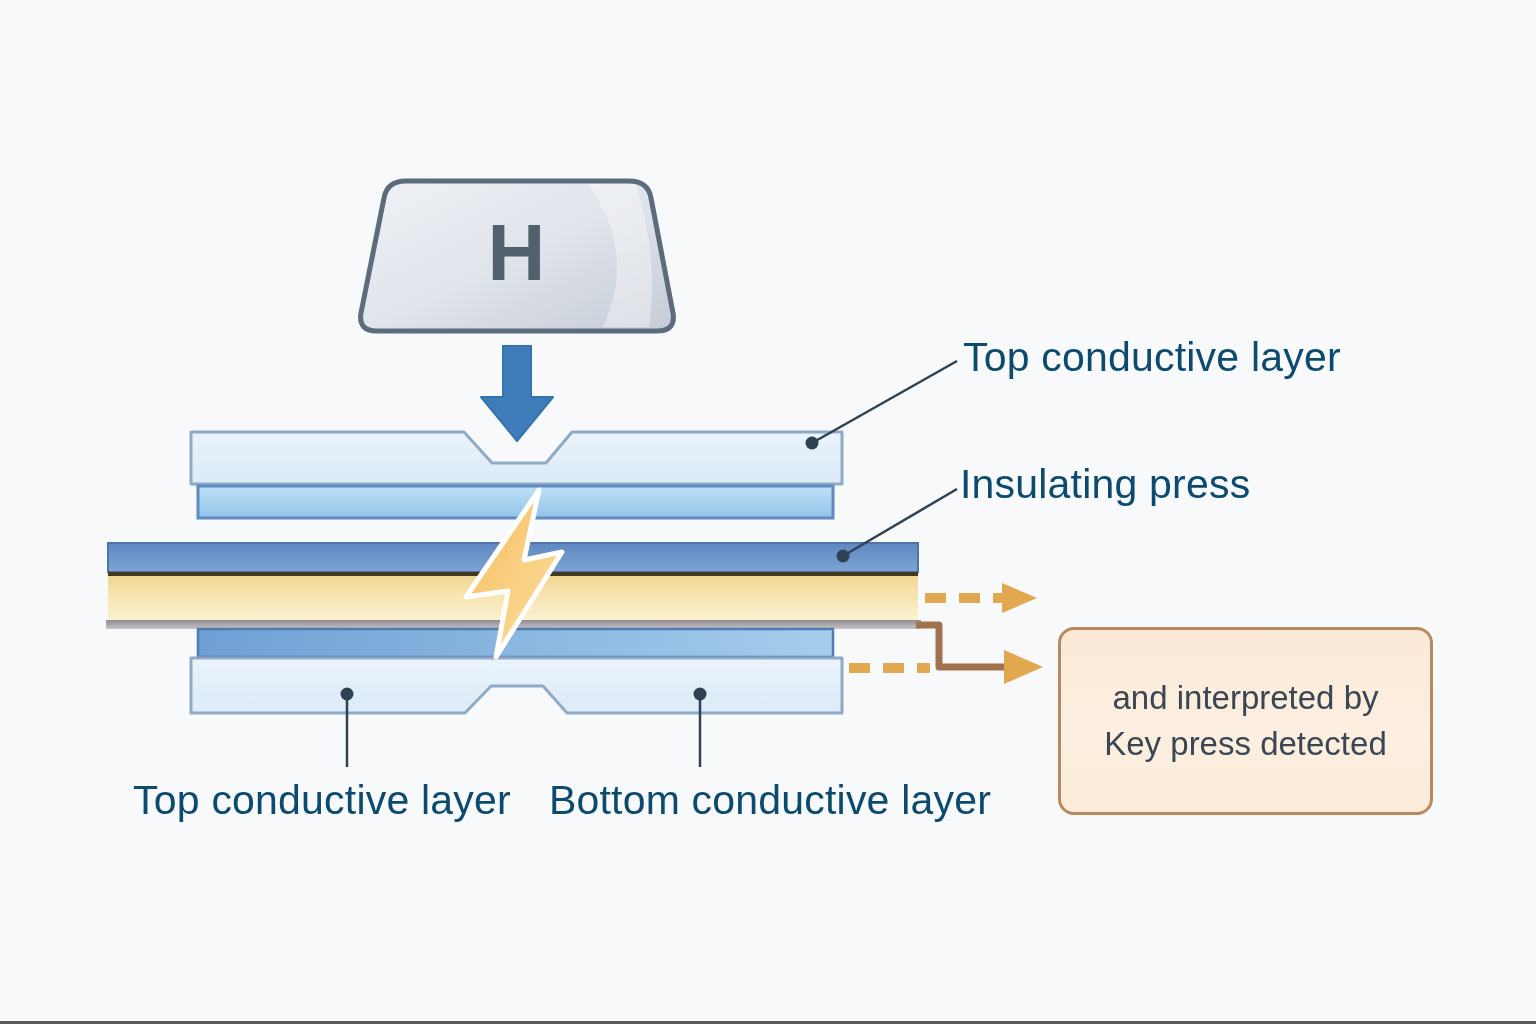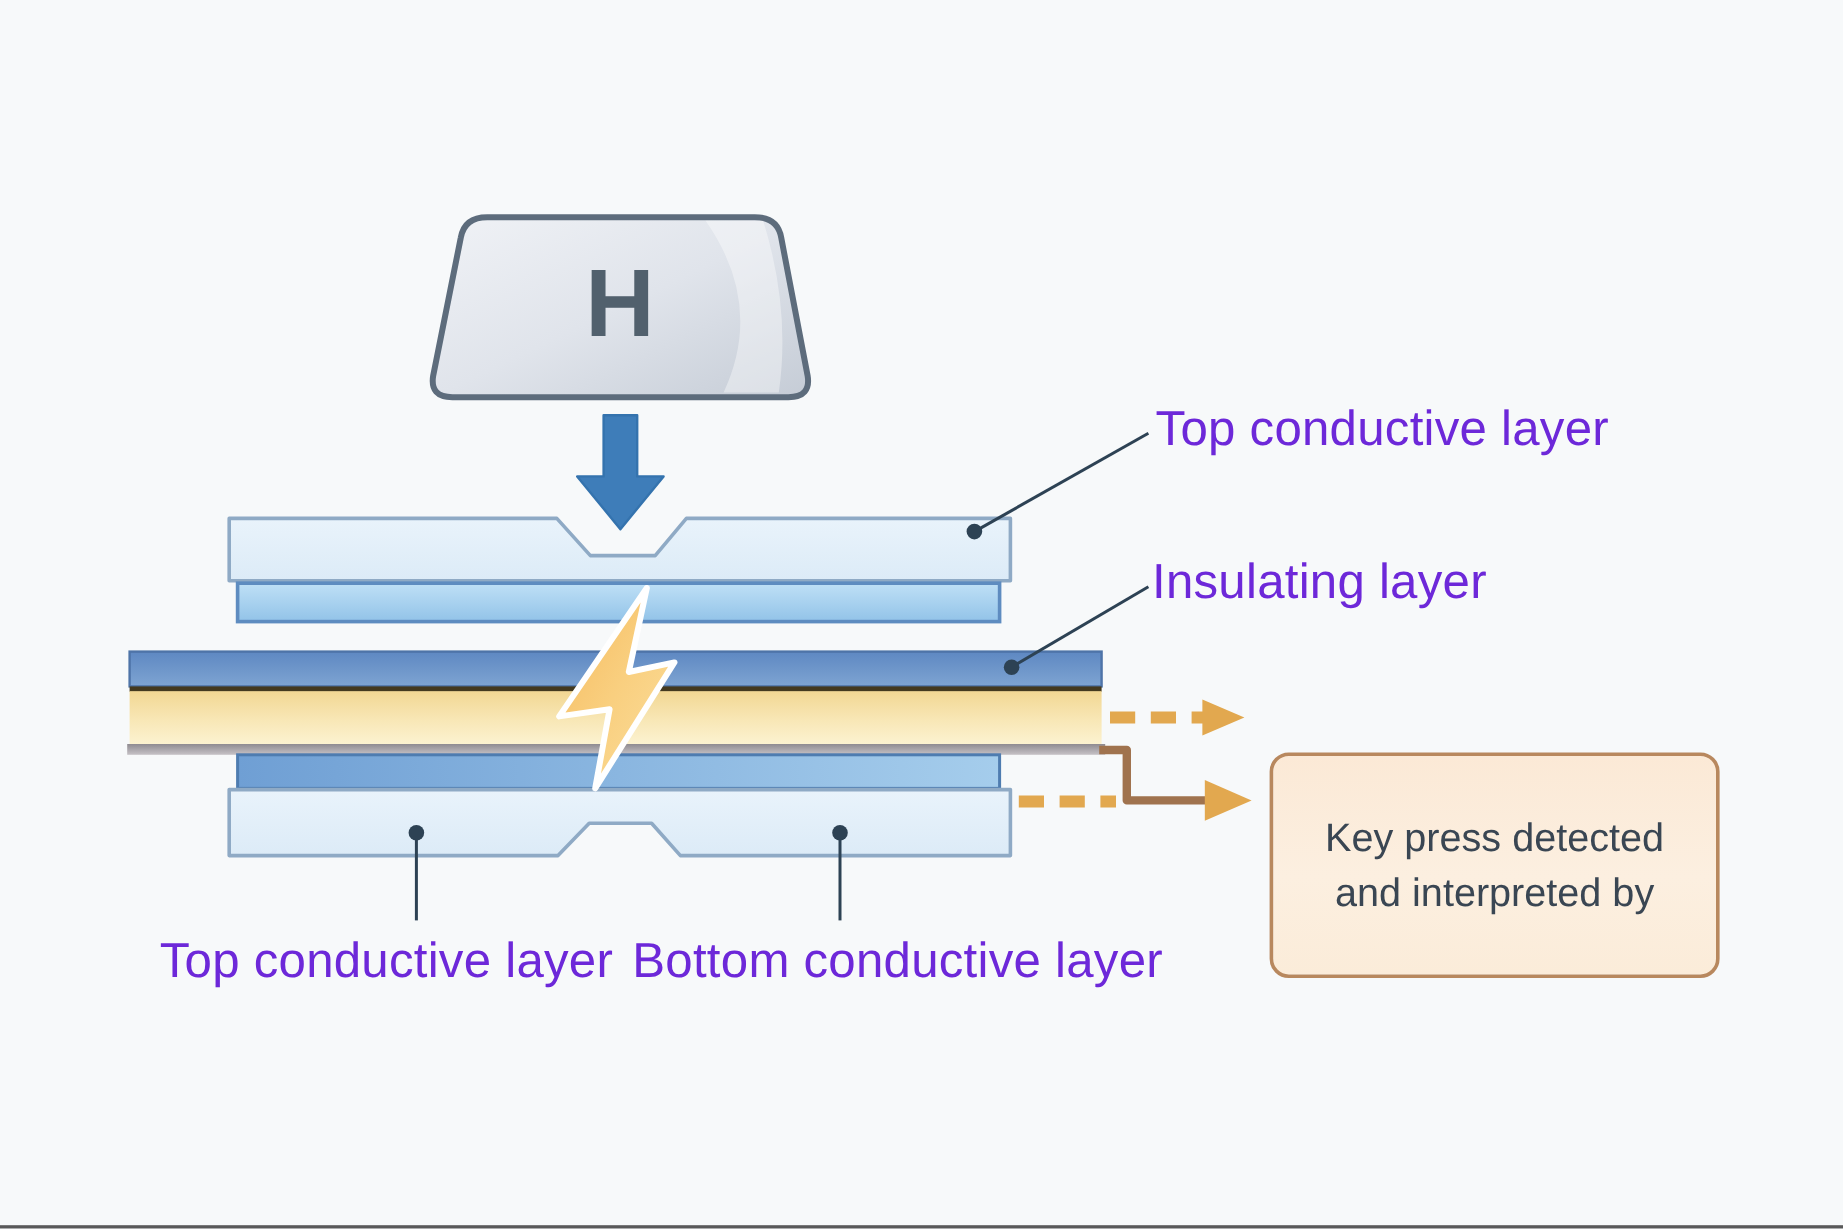--- a/index.html
+++ b/index.html
@@ -3,21 +3,21 @@
 <meta charset="utf-8">
 <style>
   html,body{margin:0;padding:0;background:#e9ecef;}
   #stage{
     position:relative;width:1536px;height:1024px;overflow:hidden;
     background:#f7f9fa;
     font-family:"Liberation Sans", sans-serif;
   }
   svg{position:absolute;left:0;top:0;width:1536px;height:1024px;}
   .label{
-    position:absolute;color:#6d28d9;font-size:41px;line-height:1.05;
+    position:absolute;color:#0c4a6e;font-size:41px;line-height:1.05;
     white-space:nowrap;letter-spacing:0.2px;
   }
   .label-centered{transform:translateX(-50%);text-align:center;}
   #keycap-letter{
     position:absolute;left:417px;top:208px;width:200px;height:90px;
     font-size:80px;font-weight:bold;color:#51606d;text-align:center;line-height:90px;
     letter-spacing:1px;
   }
   #callout-box{
     position:absolute;left:1058px;top:627px;width:375px;height:188px;
@@ -121,23 +121,23 @@
 
     <g>
       <line x1="849" y1="668" x2="930" y2="668" stroke="#e2a84f" stroke-width="10" stroke-dasharray="21 13"></line>
       <polygon points="1004,650 1004,684 1043,667" fill="#e2a84f"></polygon>
     </g>
   </svg>
 
   <div id="keycap-letter">H</div>
 
   <div class="label" style="left:963px;top:336px;">Top conductive layer</div>
-  <div class="label" style="left:960px;top:463px;">Insulating layer</div>
+  <div class="label" style="left:960px;top:463px;">Insulating press</div>
   <div class="label label-centered" style="left:322px;top:779px;">Top conductive layer</div>
-  <div class="label label-centered" style="left:748px;top:779px;">Bottom conductive layer</div>
+  <div class="label label-centered" style="left:770px;top:779px;">Bottom conductive layer</div>
 
   <div id="callout-box">
+    <div class="callout-line">and interpreted by</div>
     <div class="callout-line">Key press detected</div>
-    <div class="callout-line">and interpreted by</div>
   </div>
 
   <div id="bottom-edge-strip"></div>
 </div>
 
 </body></html>

